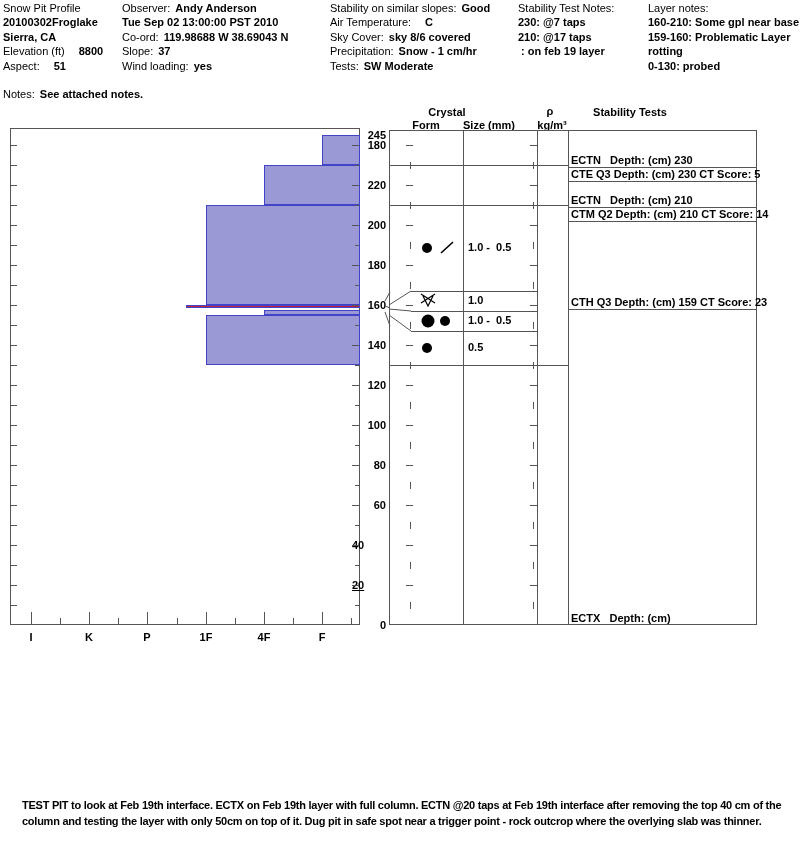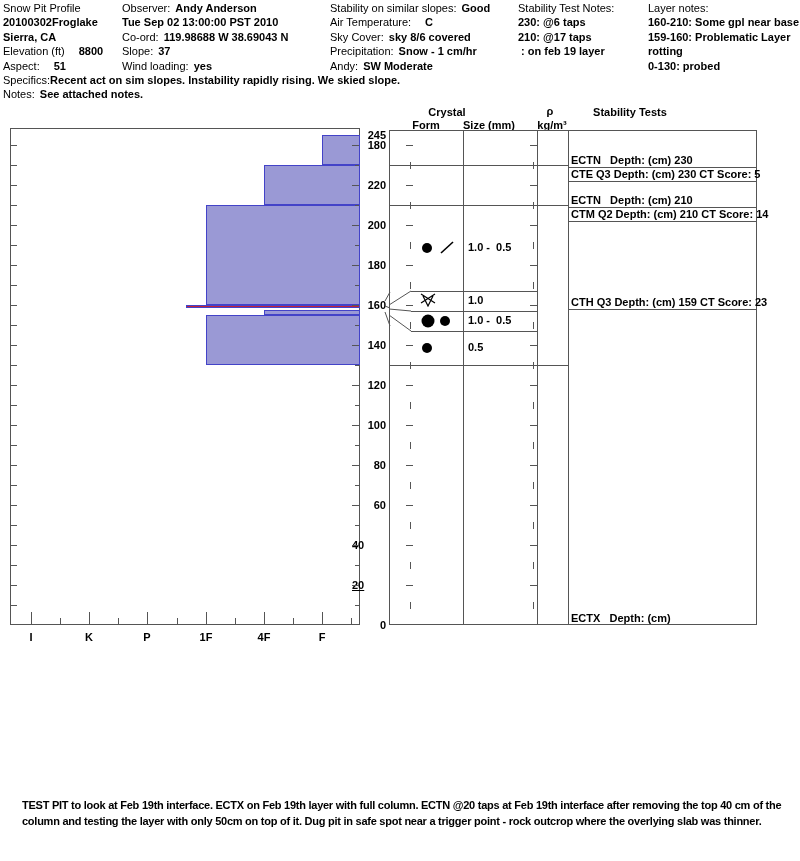--- a/index.html
+++ b/index.html
@@ -28,34 +28,33 @@
   <div class="hline" style="left:122px;top:2px"><span>Observer:</span><span class="b vsp">Andy Anderson</span></div>
   <div class="hline b" style="left:122px;top:16px">Tue Sep 02 13:00:00 PST 2010</div>
   <div class="hline" style="left:122px;top:31px"><span>Co-ord:</span><span class="b vsp">119.98688 W 38.69043 N</span></div>
   <div class="hline" style="left:122px;top:45px"><span>Slope:</span><span class="b vsp">37</span></div>
   <div class="hline" style="left:122px;top:60px"><span>Wind loading:</span><span class="b vsp">yes</span></div>
 
   <div class="hline" style="left:330px;top:2px"><span>Stability on similar slopes:</span><span class="b vsp">Good</span></div>
   <div class="hline" style="left:330px;top:16px"><span>Air Temperature:</span><span class="b vsp2">C</span></div>
   <div class="hline" style="left:330px;top:31px"><span>Sky Cover:</span><span class="b vsp">sky 8/6 covered</span></div>
   <div class="hline" style="left:330px;top:45px"><span>Precipitation:</span><span class="b vsp">Snow - 1 cm/hr</span></div>
-  <div class="hline" style="left:330px;top:60px"><span>Andy:</span><span class="b vsp">SW Moderate</span></div>
+  <div class="hline" style="left:330px;top:60px"><span>Tests:</span><span class="b vsp">SW Moderate</span></div>
 
   <div class="hline" style="left:518px;top:2px">Stability Test Notes:</div>
-  <div class="hline b" style="left:518px;top:16px">230: @6 taps</div>
+  <div class="hline b" style="left:518px;top:16px">230: @7 taps</div>
   <div class="hline b" style="left:518px;top:31px">210: @17 taps</div>
   <div class="hline b" style="left:521px;top:45px">: on feb 19 layer</div>
 
   <div class="hline" style="left:648px;top:2px">Layer notes:</div>
   <div class="hline b" style="left:648px;top:16px">160-210: Some gpl near base</div>
   <div class="hline b" style="left:648px;top:31px">159-160: Problematic Layer</div>
   <div class="hline b" style="left:648px;top:45px">rotting</div>
   <div class="hline b" style="left:648px;top:60px">0-130: probed</div>
 
-  <div class="hline" style="left:3px;top:74px"><span>Specifics:</span><span class="b">Recent act on sim slopes. Instability rapidly rising. We skied slope.</span></div>
   <div class="hline" style="left:3px;top:88px"><span>Notes:</span><span class="b vsp">See attached notes.</span></div>
 
   <div class="colhead" style="left:407px;top:106px;width:80px">Crystal</div>
   <div class="colhead" style="left:396px;top:119px;width:60px">Form</div>
   <div class="colhead" style="left:454px;top:119px;width:70px">Size (mm)</div>
   <div class="colhead" style="left:535px;top:105px;width:30px">ρ</div>
   <div class="colhead" style="left:527px;top:119px;width:50px">kg/m³</div>
   <div class="colhead" style="left:570px;top:106px;width:120px">Stability Tests</div>
 
   <div id="gfx">

